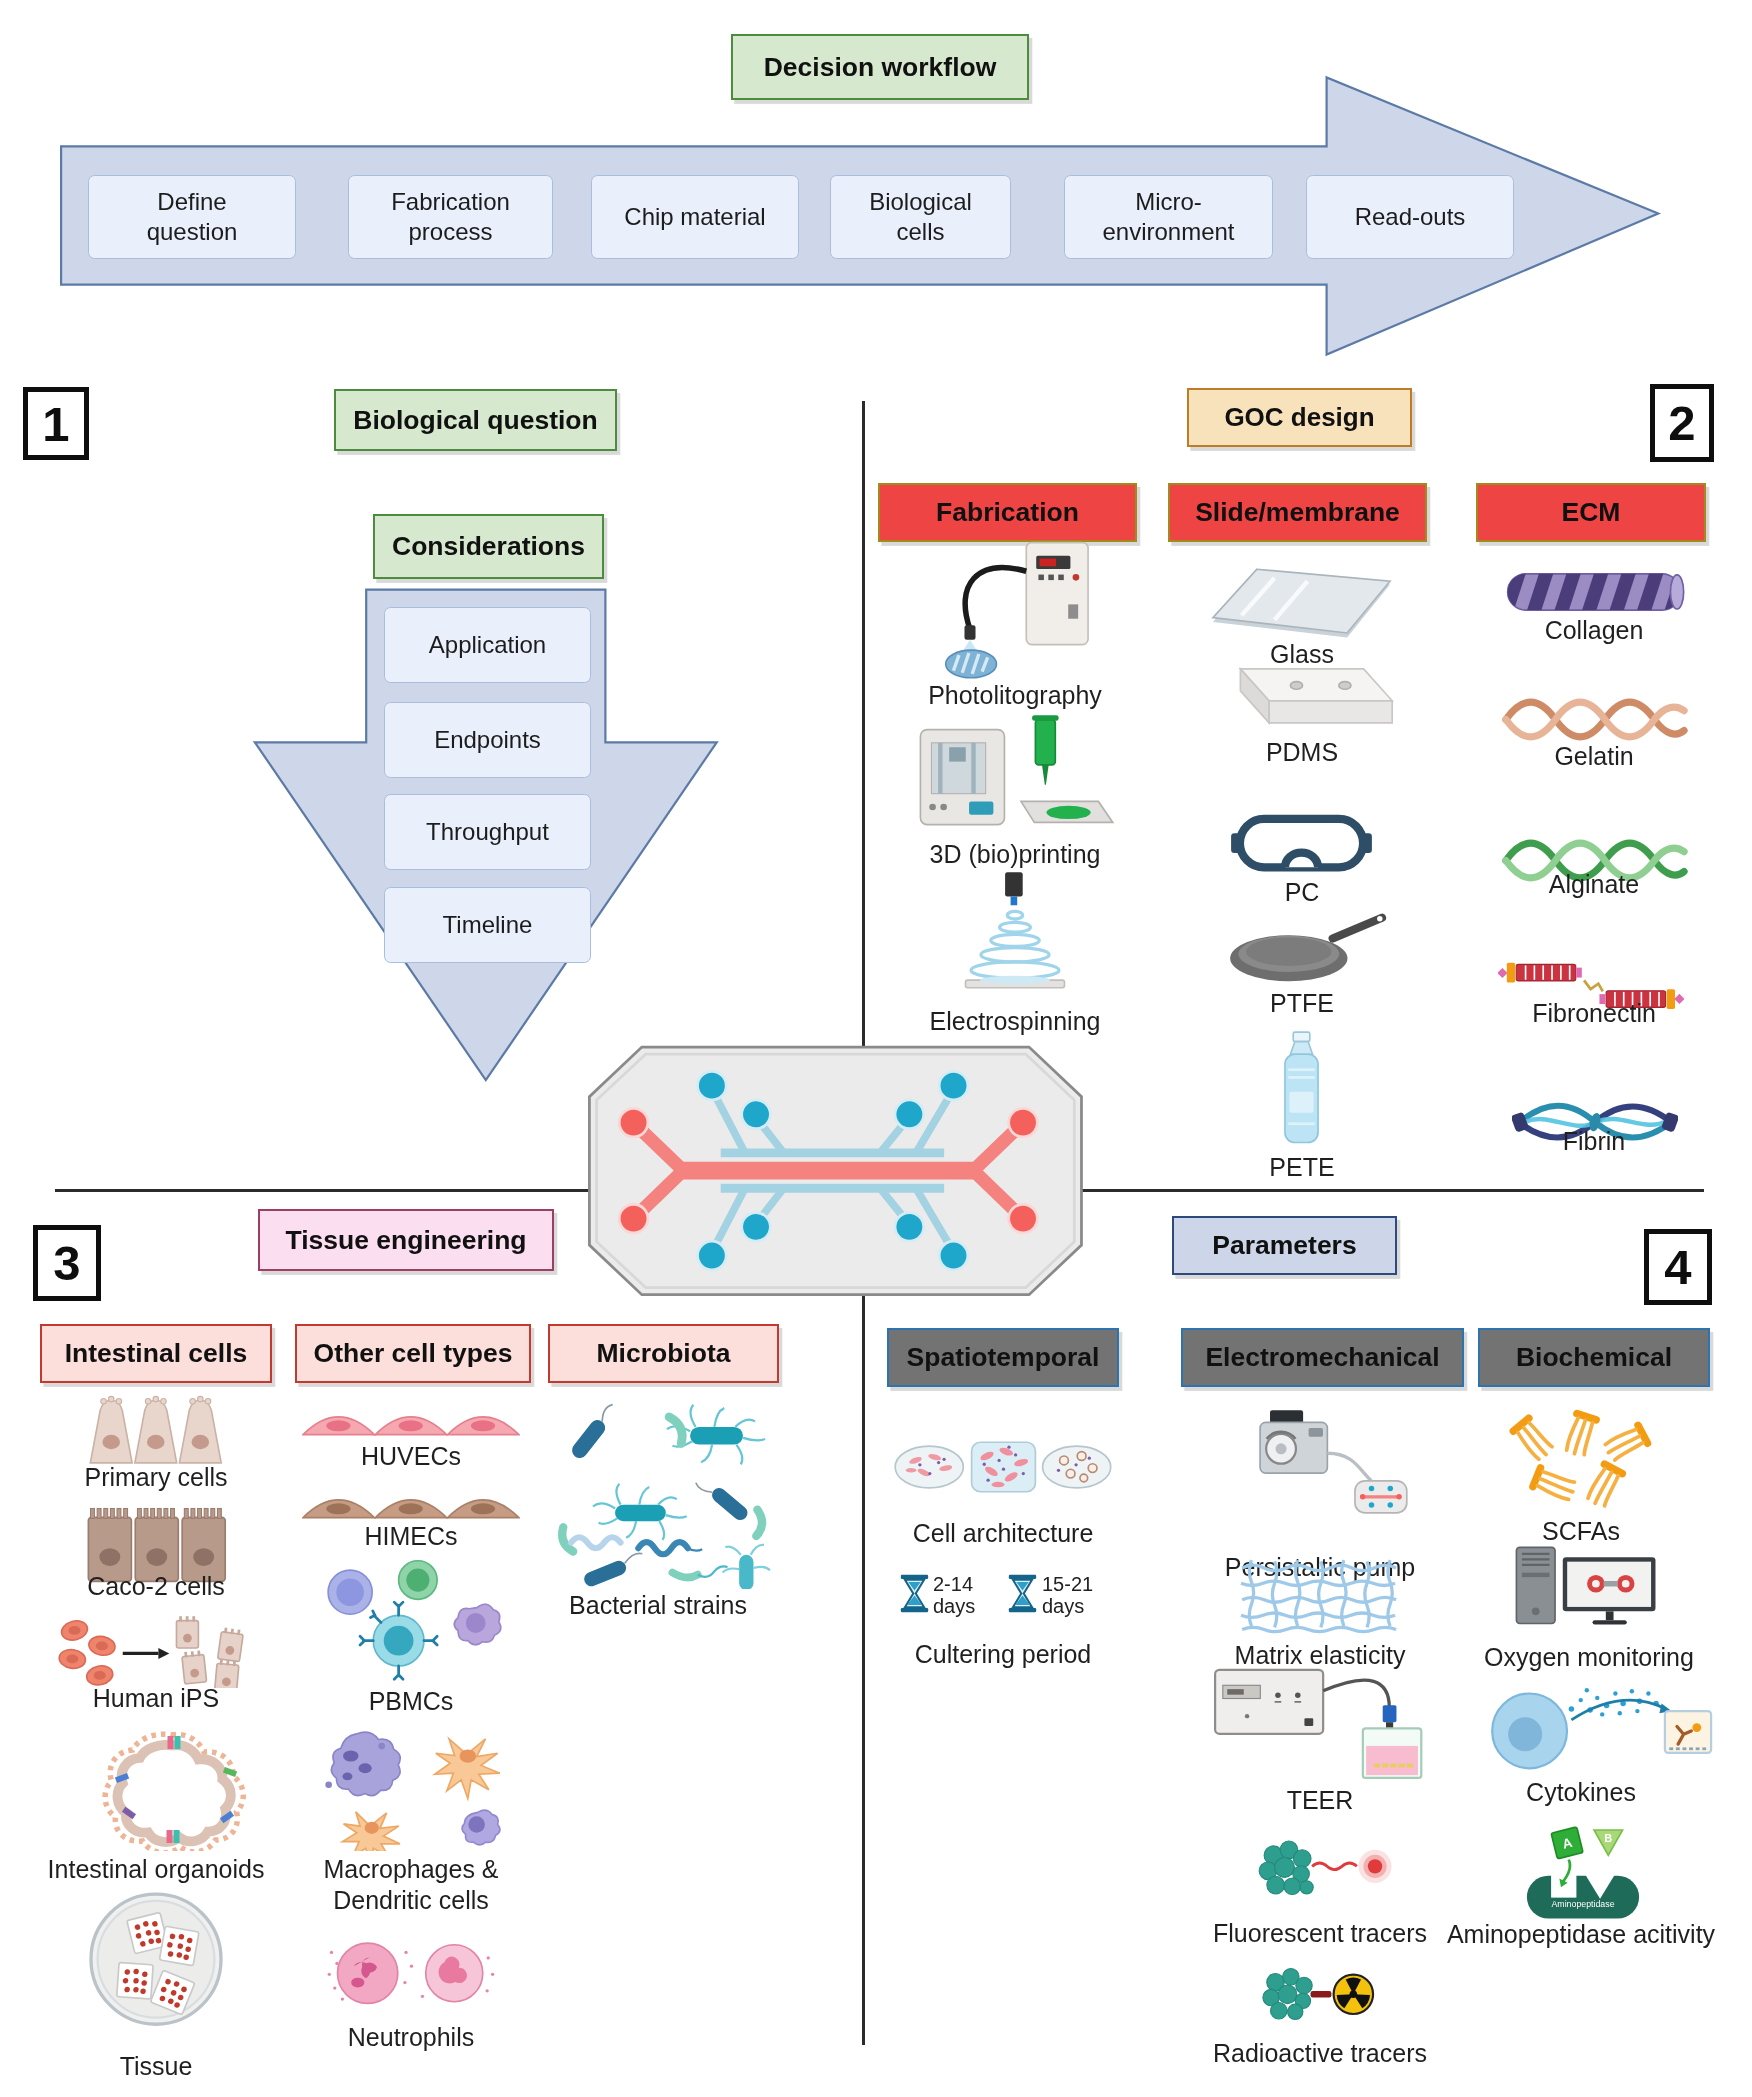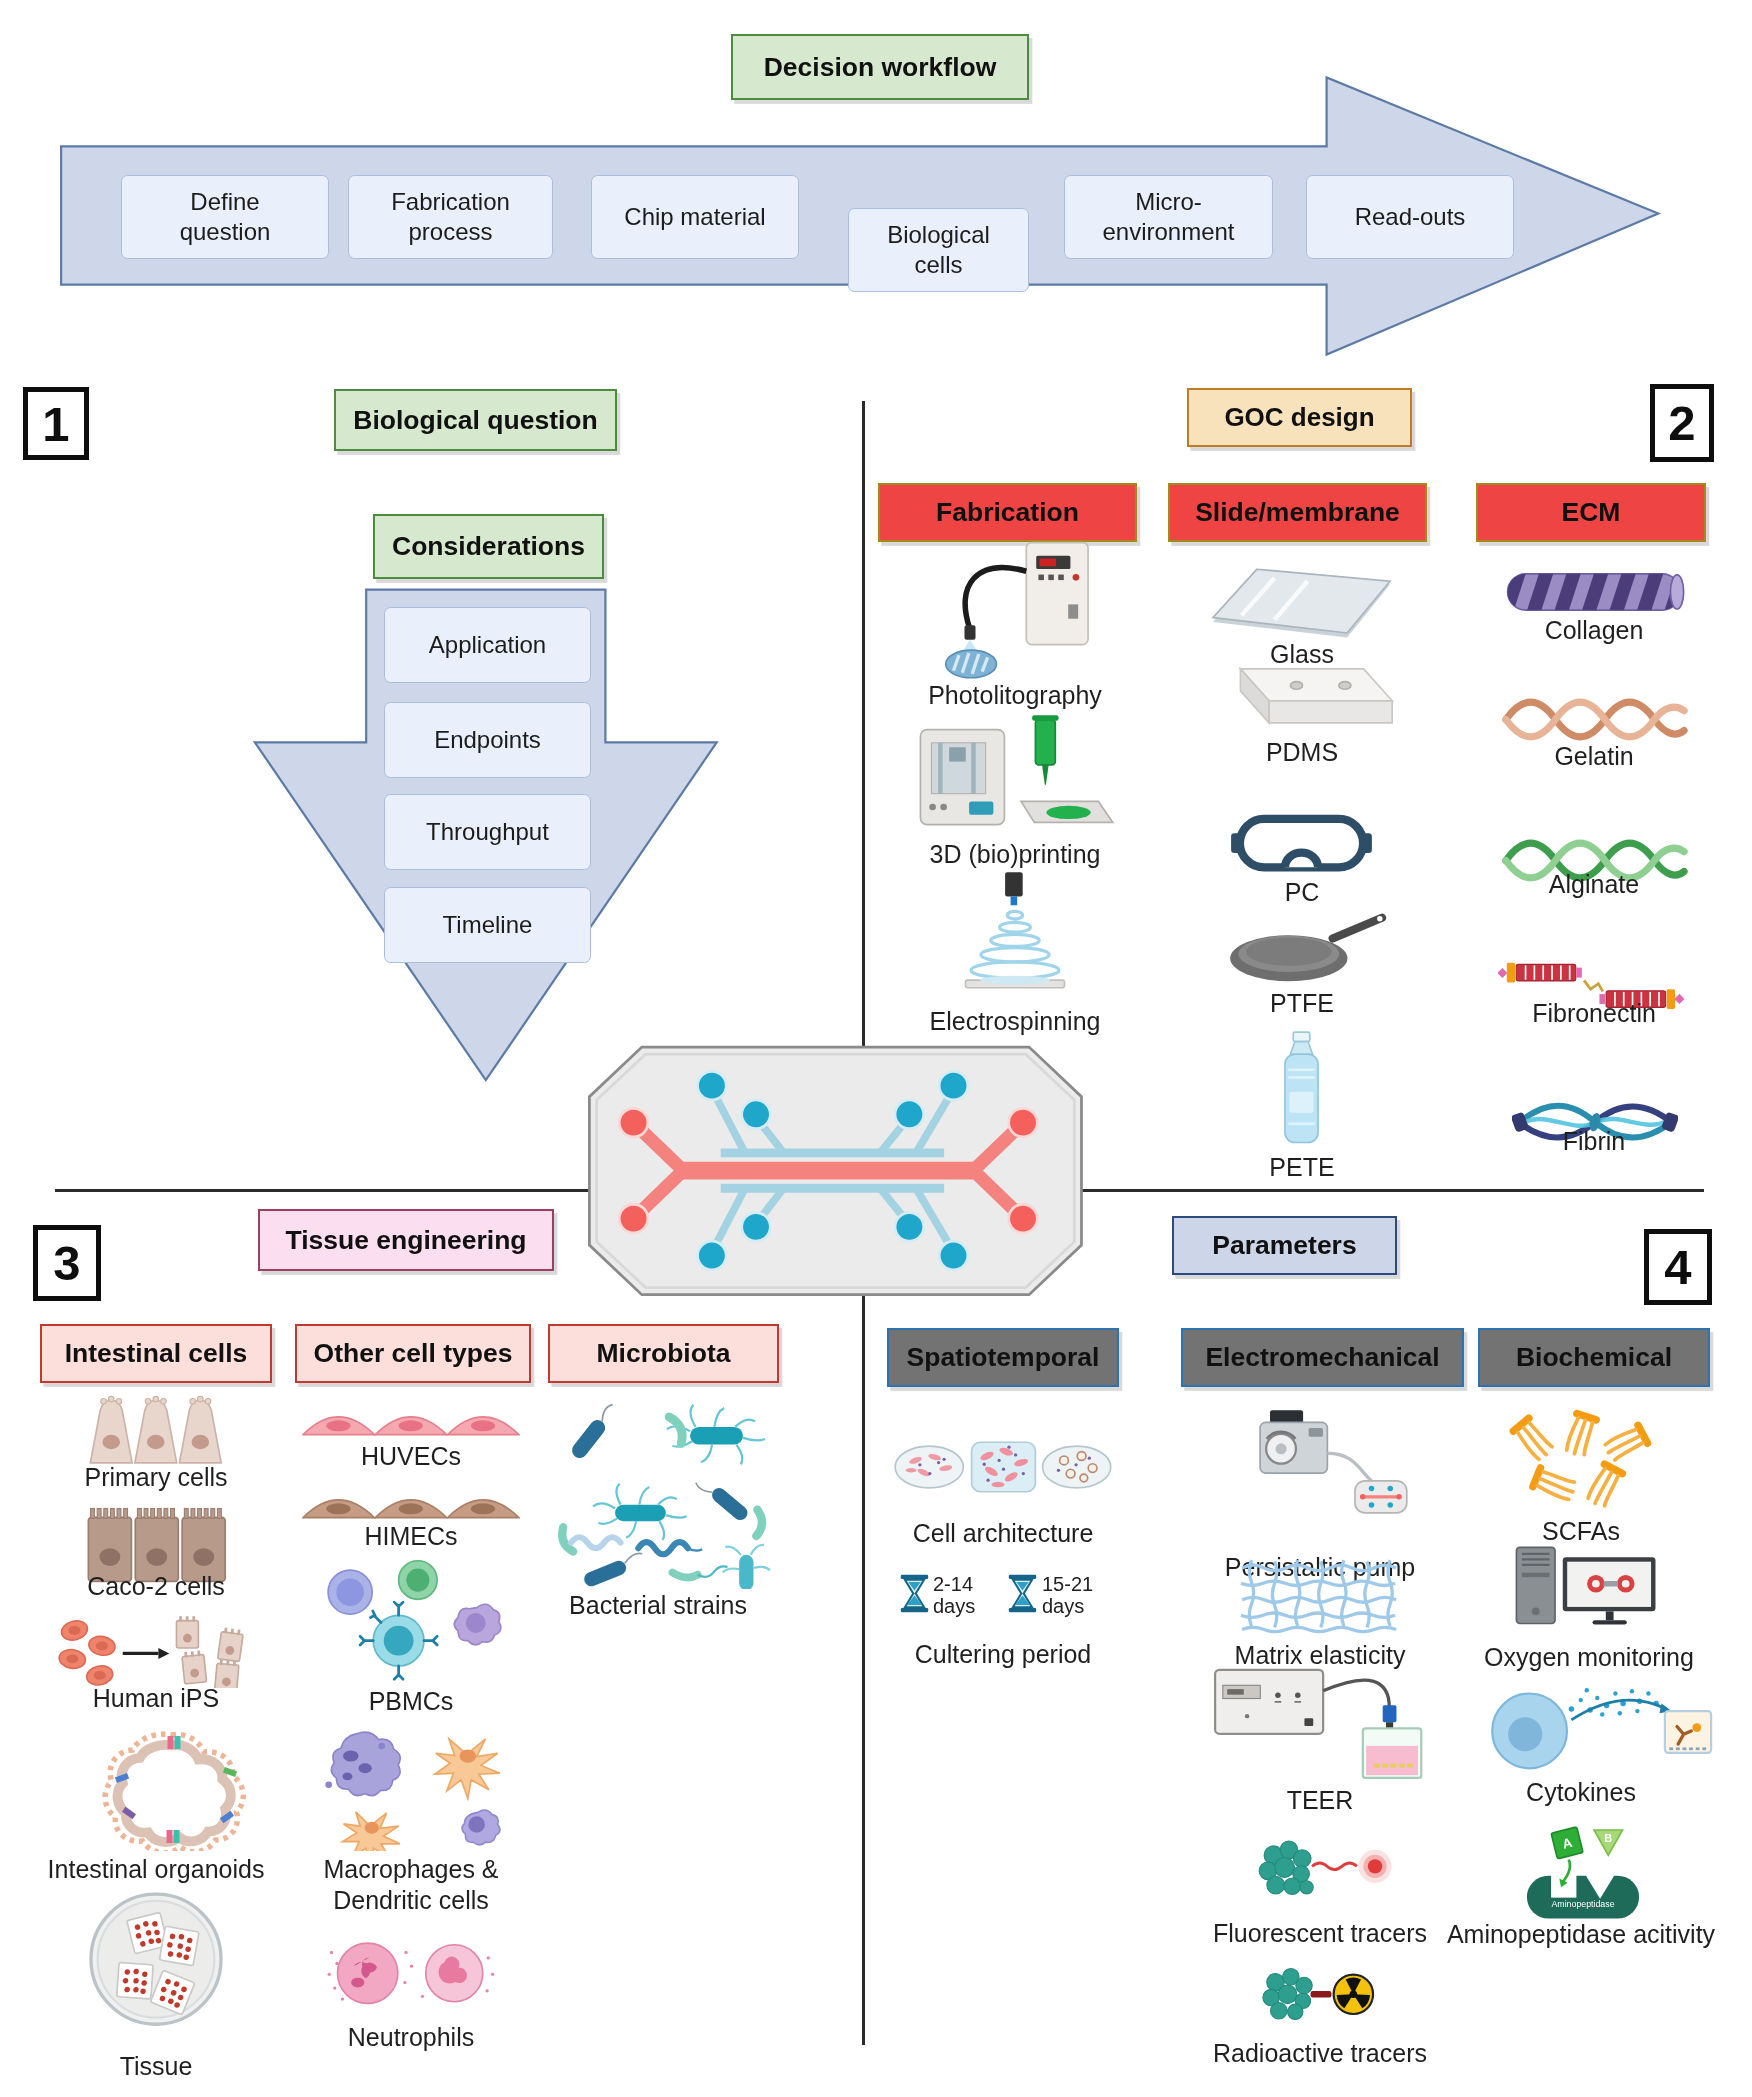--- a/index.html
+++ b/index.html
@@ -34,30 +34,30 @@
 <div class="hline" style="left:55px;top:1189px;width:1649px;"></div>
 
 <div class="hdr green" style="left:731px;top:34px;width:294px;height:62px;">
   <span>Decision workflow</span>
 </div>
 
 <svg class="ic" style="left:55px;top:72px;" width="1611" height="292" viewBox="0 0 2920 530">
   <polygon points="9,135 2306,135 2306,10 2908,257 2306,513 2306,386 9,386" fill="#cdd7e9" stroke="#5c7aa6" stroke-width="4"></polygon>
 </svg>
 
-<div class="step" style="left:121px;top:175px;width:206px;height:82px;align-items:center;">
+<div class="step" style="left:88px;top:175px;width:206px;height:82px;align-items:center;">
     <span style="width:138px;">Define question</span>
   </div>
 <div class="step" style="left:348px;top:175px;width:203px;height:82px;">
     <span style="width:138px;">Fabrication process</span>
   </div>
 <div class="step" style="left:591px;top:175px;width:206px;height:82px;">
     <span>Chip material</span>
   </div>
-<div class="step" style="left:848px;top:175px;width:179px;height:82px;margin-top:33px;">
+<div class="step" style="left:830px;top:175px;width:179px;height:82px;">
     <span style="width:127px;">Biological cells</span>
   </div>
 <div class="step" style="left:1064px;top:175px;width:207px;height:82px;">
     <span style="width:160px;">Micro-environment</span>
   </div>
 <div class="step" style="left:1306px;top:175px;width:206px;height:82px;">
     <span>Read-outs</span>
   </div>
 
 <div class="num" style="left:23px;top:387px;width:56px;height:63px;">

